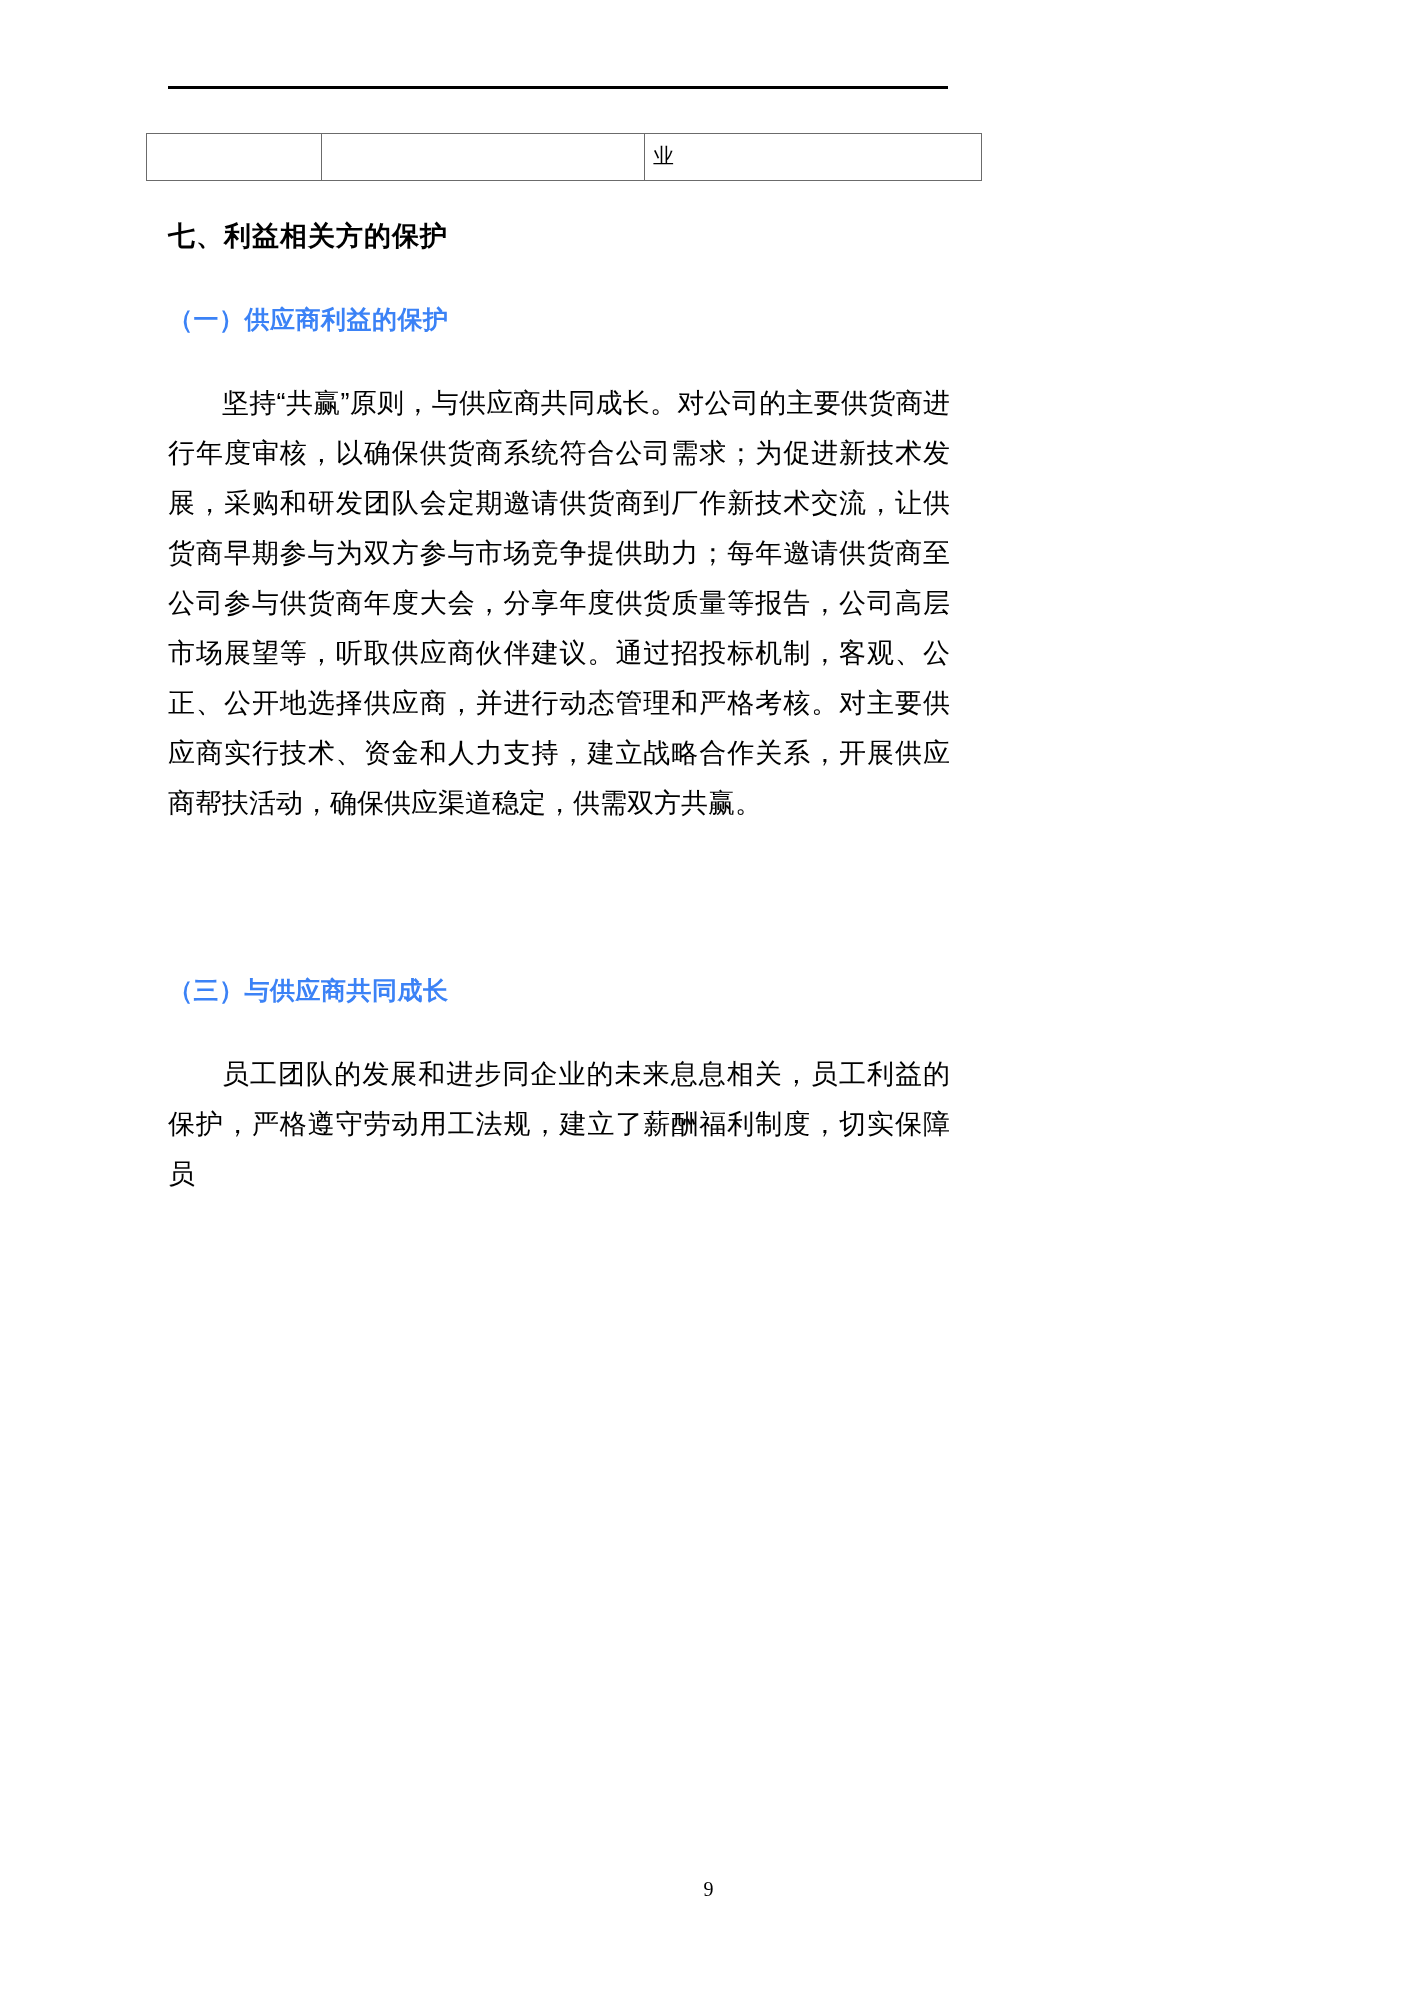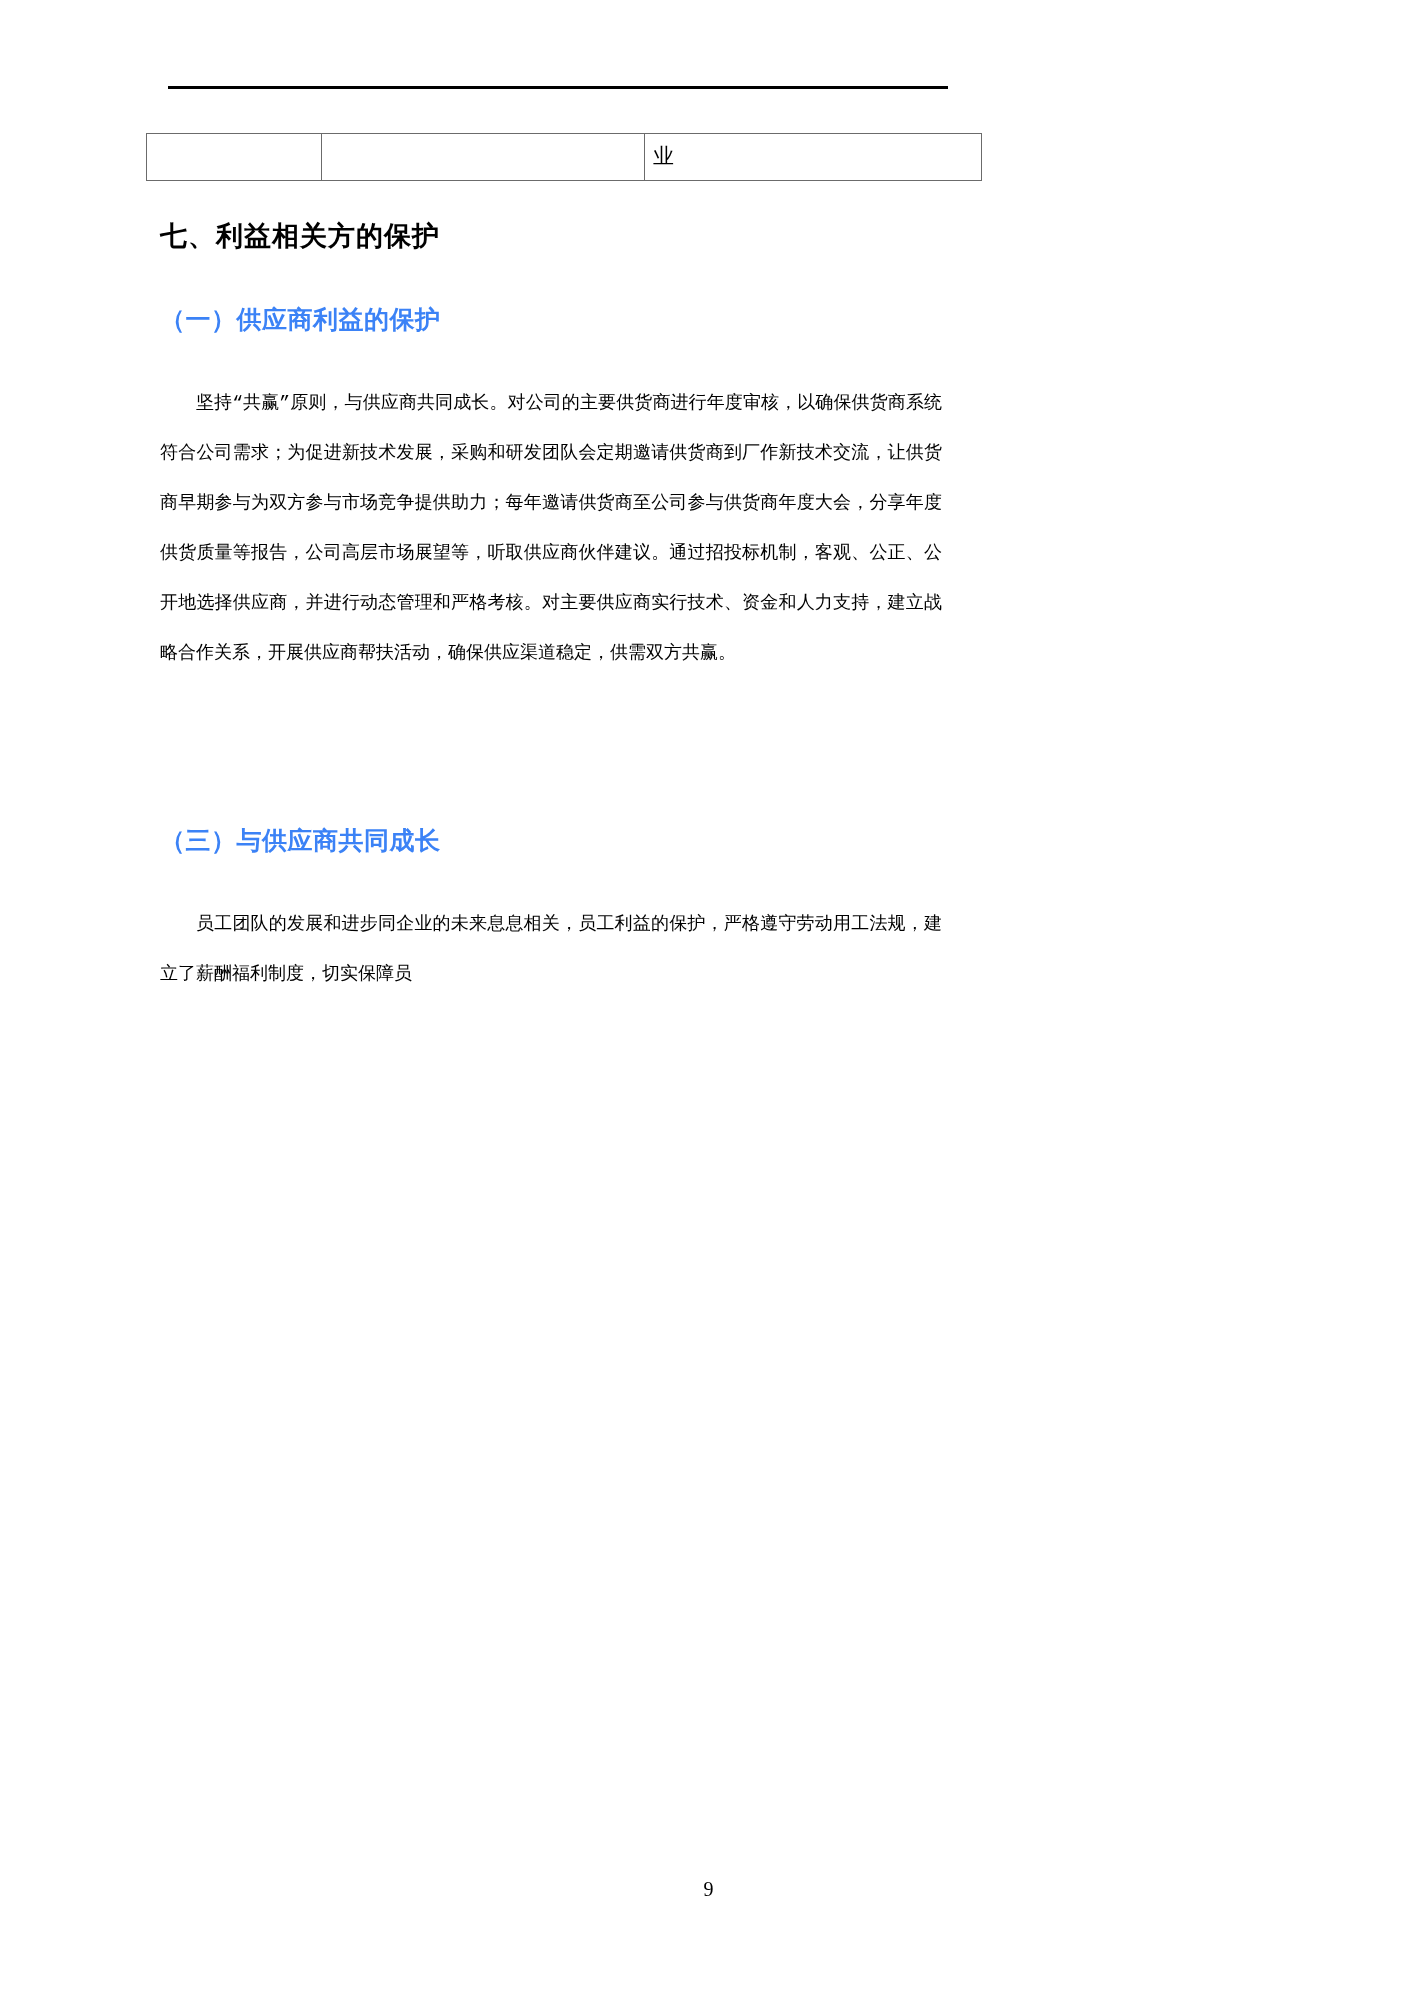--- a/index.html
+++ b/index.html
@@ -53,21 +53,21 @@
     line-height: 1.2;
     color: #000000;
   }
   td.c1 { width: 158px; }
   td.c2 { width: 306px; }
   td.c3 { width: 320px; }
 
   
   .content {
     position: absolute;
-    left: 160px;
+    left: 168px;
     top: 222px;
     width: 782px;
   }
 
   h2.sec-heading {
     font-family: "DejaVu Sans", "Liberation Sans", sans-serif;
     font-weight: bold;
     font-size: 27px;
     line-height: 1.0;
     letter-spacing: 1px;
@@ -81,22 +81,22 @@
     font-weight: bold;
     font-size: 25px;
     line-height: 1.0;
     letter-spacing: 0.5px;
     margin: 0;
     padding: 0;
     color: #3b82f6;
   }
 
   p.body-par {
-    font-family: Liberation Mono, monospace;
-    font-size: 18px;
+    font-family: Liberation Sans, sans-serif;
+    font-size: 27px;
     line-height: 50px;
     text-align: justify;
     text-align-last: left;
     text-justify: inter-character;
     margin: 0;
     padding: 0;
     text-indent: 2em;
     color: #000000;
     word-break: break-all;
   }

